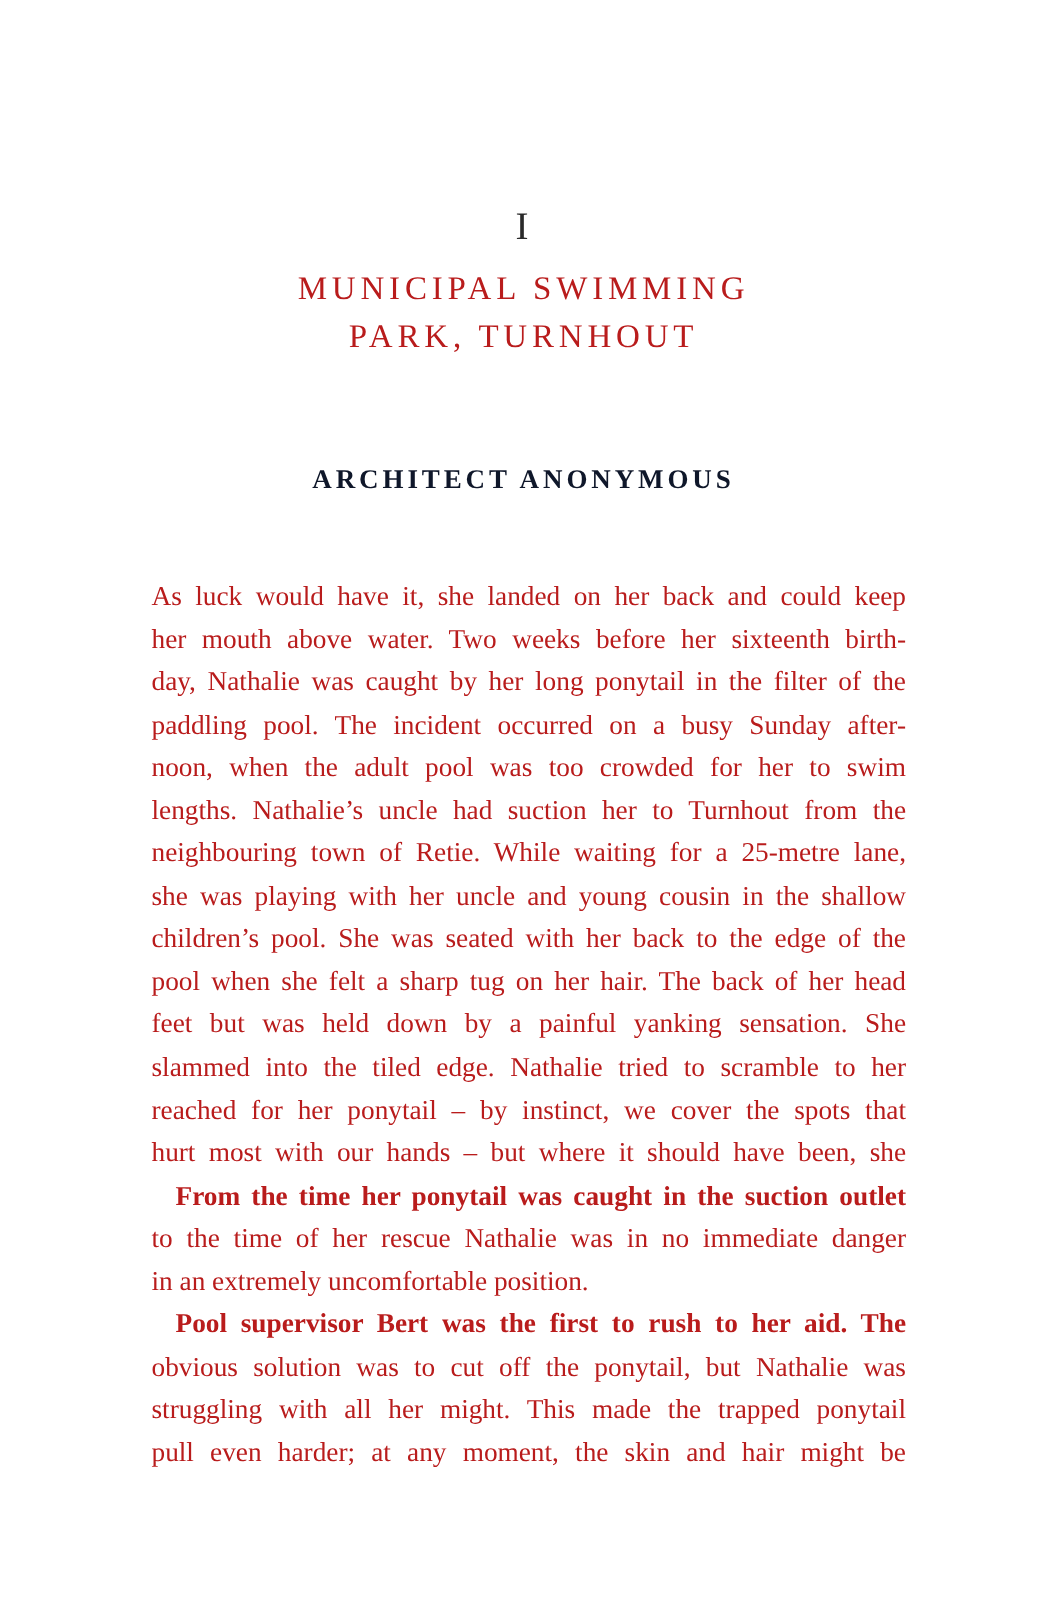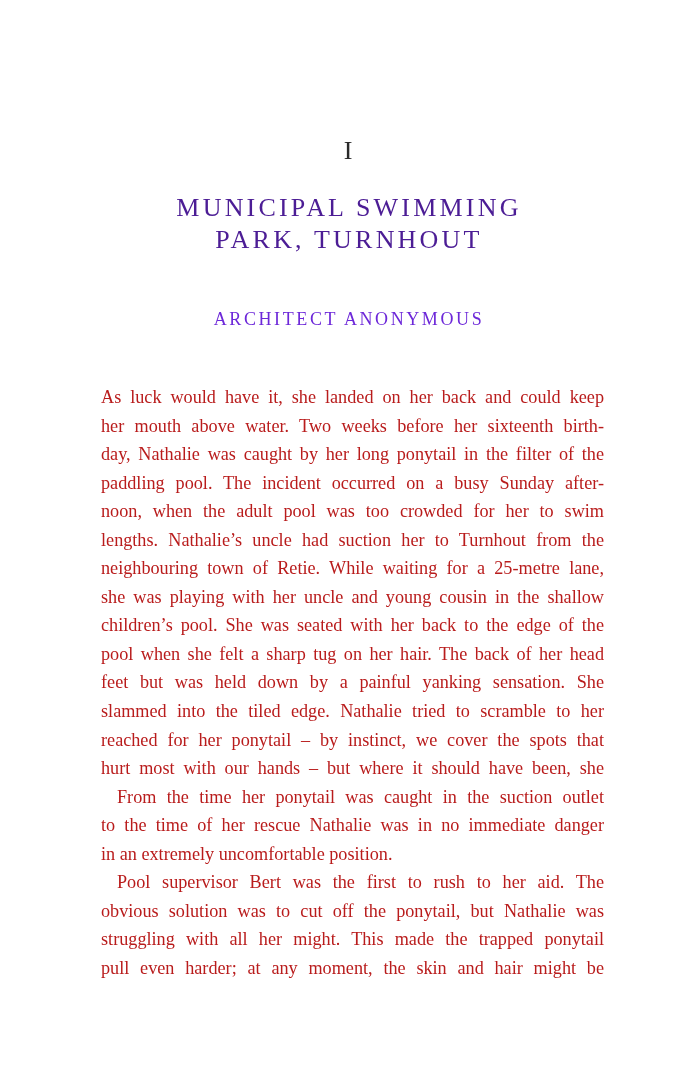--- a/index.html
+++ b/index.html
@@ -30,38 +30,38 @@
     font-size: 26px;
     letter-spacing: 2px;
     color: #2a2a2a;
   }
   .chapter-title {
     position: absolute;
     top: 176px;
     left: 0;
     width: 698px;
     text-align: center;
-    font-size: 26px;
+    font-size: 22px;
     line-height: 32px;
     letter-spacing: 3.2px;
-    color: #4c1d95;
-    margin-top: 16px;
+    color: #b91c1c;
   }
   .chapter-title .title-line {
     display: block;
   }
   .chapter-author {
     position: absolute;
     top: 309px;
     left: 0;
     width: 698px;
     text-align: center;
     font-size: 18px;
     letter-spacing: 2.6px;
-    color: #6d28d9;
+    color: #0f172a;
+    font-weight: bold;
   }
   .body-text {
     position: absolute;
     top: 383px;
     left: 101px;
     width: 503px;
     font-size: 18.2px;
     line-height: 28.55px;
     color: #b91c1c;
   }
@@ -70,20 +70,21 @@
     white-space: nowrap;
     text-align: justify;
     text-align-last: justify;
     height: 28.55px;
   }
   .line.last {
     text-align-last: left;
   }
   .line.indent {
     padding-left: 16px;
+    font-weight: bold;
   }
 </style>
 </head>
 <body>
 
 <div class="page">
   <div class="chapter-number">I</div>
 
   <div class="chapter-title">
     <span class="title-line">MUNICIPAL SWIMMING</span>

